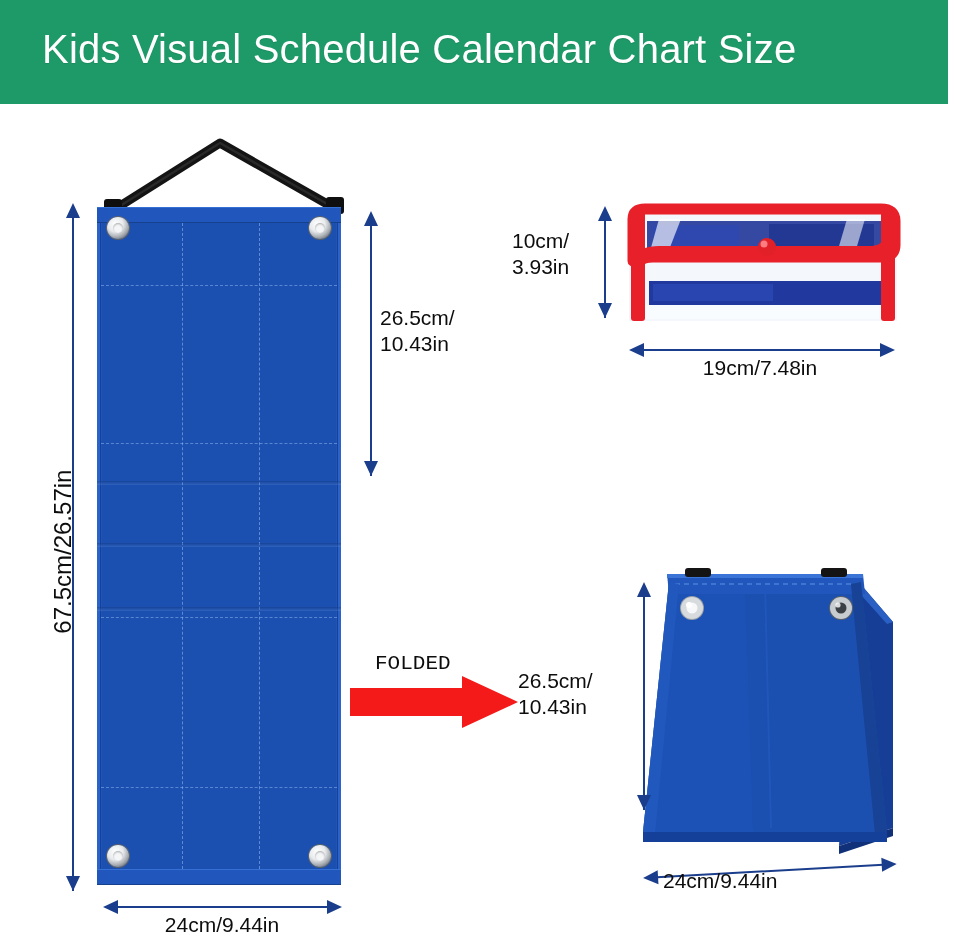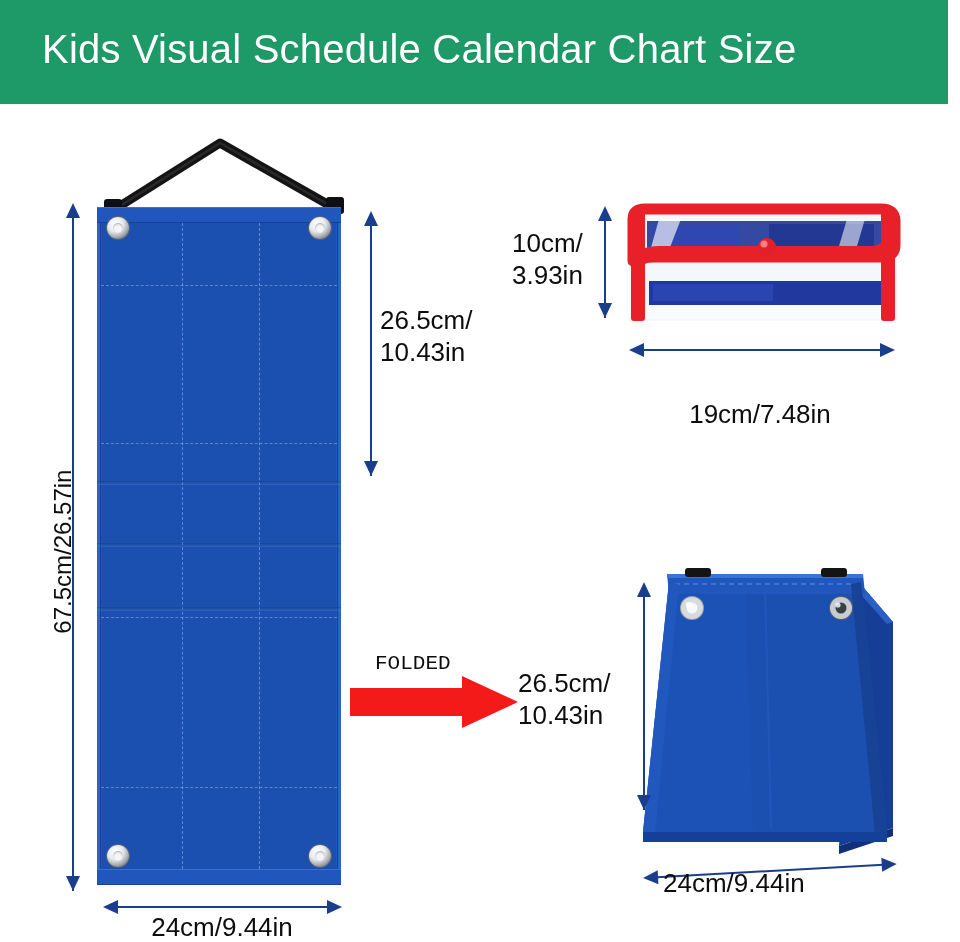--- a/index.html
+++ b/index.html
@@ -29,21 +29,21 @@
     font-weight: 400;
     color: #ffffff;
     letter-spacing: 0.2px;
     white-space: nowrap;
     text-shadow: 0 1px 1px rgba(0,0,0,0.10);
   }
 
   
   .dim-label {
     position: absolute;
-    font-size: 26px;
+    font-size: 21px;
     color: #0d0d0d;
     line-height: 1.22;
     white-space: pre-line;
     text-align: center;
   }
   .dim-label.one-line { white-space: nowrap; }
 
   .vline {
     position: absolute;
     width: 2px;
@@ -248,21 +248,21 @@
 
   <div class="vline" style="left:604px; top:208px; height:110px;"></div>
   <div class="arrowhead ah-up" style="left:598px; top:206px;"></div>
   <div class="arrowhead ah-down" style="left:598px; top:303px;"></div>
   <div class="dim-label" style="left:512px; top:228px; width:92px; text-align:left;">10cm/
 3.93in</div>
 
   <div class="hline" style="left:634px; top:349px; width:252px;"></div>
   <div class="arrowhead ah-left" style="left:629px; top:343px;"></div>
   <div class="arrowhead ah-right" style="left:880px; top:343px;"></div>
-  <div class="dim-label one-line" style="left:632px; top:355px; width:256px;margin-top:44px;">19cm/7.48in</div>
+  <div class="dim-label one-line" style="left:632px; top:355px; width:256px;">19cm/7.48in</div>
 
   <div id="folded-arrow-label">FOLDED</div>
   <svg id="red-arrow" width="170" height="52" viewBox="0 0 170 52">
     <path d="M0 12 L112 12 L112 0 L168 26 L112 52 L112 40 L0 40 Z" fill="#F41A1A"></path>
   </svg>
 
   <svg id="folded" viewBox="0 0 285 300">
 
     <path d="M232 20 L268 62 L268 268 L214 286 Z" fill="#173E96"></path>
     <path d="M232 20 L268 62 L262 64 L228 26 Z" fill="#2A5FC4"></path>

